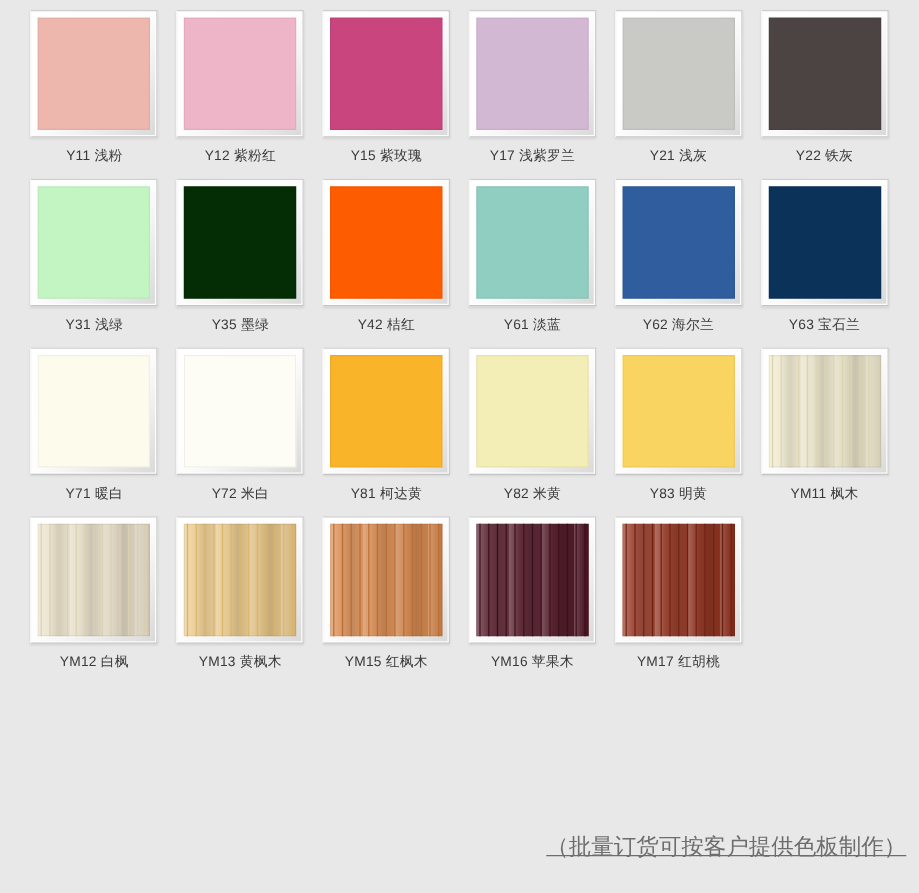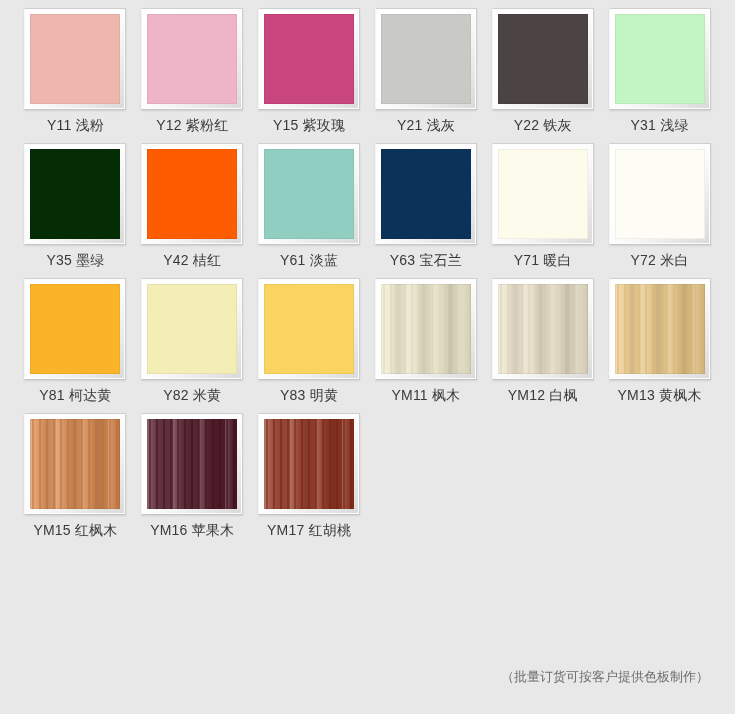--- a/index.html
+++ b/index.html
@@ -74,36 +74,37 @@
   }
 
   
   .chip.wood {
     background-repeat: repeat;
   }
 
   .swatch-label {
     margin-top: 7px;
     margin-bottom: 10px;
-    font-size: 14px;
+    font-size: 11px;
     line-height: 16px;
     color: #3a3a3a;
     white-space: nowrap;
     letter-spacing: 0.2px;
     text-align: center;
   }
 
   .sheet-footnote {
     position: absolute;
-    right: 26px;
+    right: 10px;
     bottom: 28px;
-    font-size: 13px;
+    font-size: 18px;
     line-height: 18px;
     color: #6d6d6d;
     white-space: nowrap;
+    text-decoration: underline;
   }
 </style>
 </head>
 <body>
 
 <div id="swatch-sheet">
 
   <div class="swatch-grid">
       <div class="swatch-cell">
         <div class="chip-frame">
@@ -118,20 +119,26 @@
         <div class="swatch-label">Y12 紫粉红</div>
       </div>
       <div class="swatch-cell">
         <div class="chip-frame">
           <div class="chip" style="background-color: rgb(200, 69, 125);"></div>
         </div>
         <div class="swatch-label">Y15 紫玫瑰</div>
       </div>
       <div class="swatch-cell">
         <div class="chip-frame">
+          <div class="chip" style="background-color: rgb(211, 184, 211);"></div>
+        </div>
+        <div class="swatch-label">Y17 浅紫罗兰</div>
+      </div>
+      <div class="swatch-cell">
+        <div class="chip-frame">
           <div class="chip" style="background-color: rgb(201, 202, 197);"></div>
         </div>
         <div class="swatch-label">Y21 浅灰</div>
       </div>
       <div class="swatch-cell">
         <div class="chip-frame">
           <div class="chip" style="background-color: rgb(75, 68, 66);"></div>
         </div>
         <div class="swatch-label">Y22 铁灰</div>
       </div>
@@ -154,20 +161,26 @@
         <div class="swatch-label">Y42 桔红</div>
       </div>
       <div class="swatch-cell">
         <div class="chip-frame">
           <div class="chip" style="background-color: rgb(143, 206, 193);"></div>
         </div>
         <div class="swatch-label">Y61 淡蓝</div>
       </div>
       <div class="swatch-cell">
         <div class="chip-frame">
+          <div class="chip" style="background-color: rgb(47, 93, 158);"></div>
+        </div>
+        <div class="swatch-label">Y62 海尔兰</div>
+      </div>
+      <div class="swatch-cell">
+        <div class="chip-frame">
           <div class="chip" style="background-color: rgb(11, 50, 88);"></div>
         </div>
         <div class="swatch-label">Y63 宝石兰</div>
       </div>
       <div class="swatch-cell">
         <div class="chip-frame">
           <div class="chip" style="background-color: rgb(253, 252, 236);"></div>
         </div>
         <div class="swatch-label">Y71 暖白</div>
       </div>

